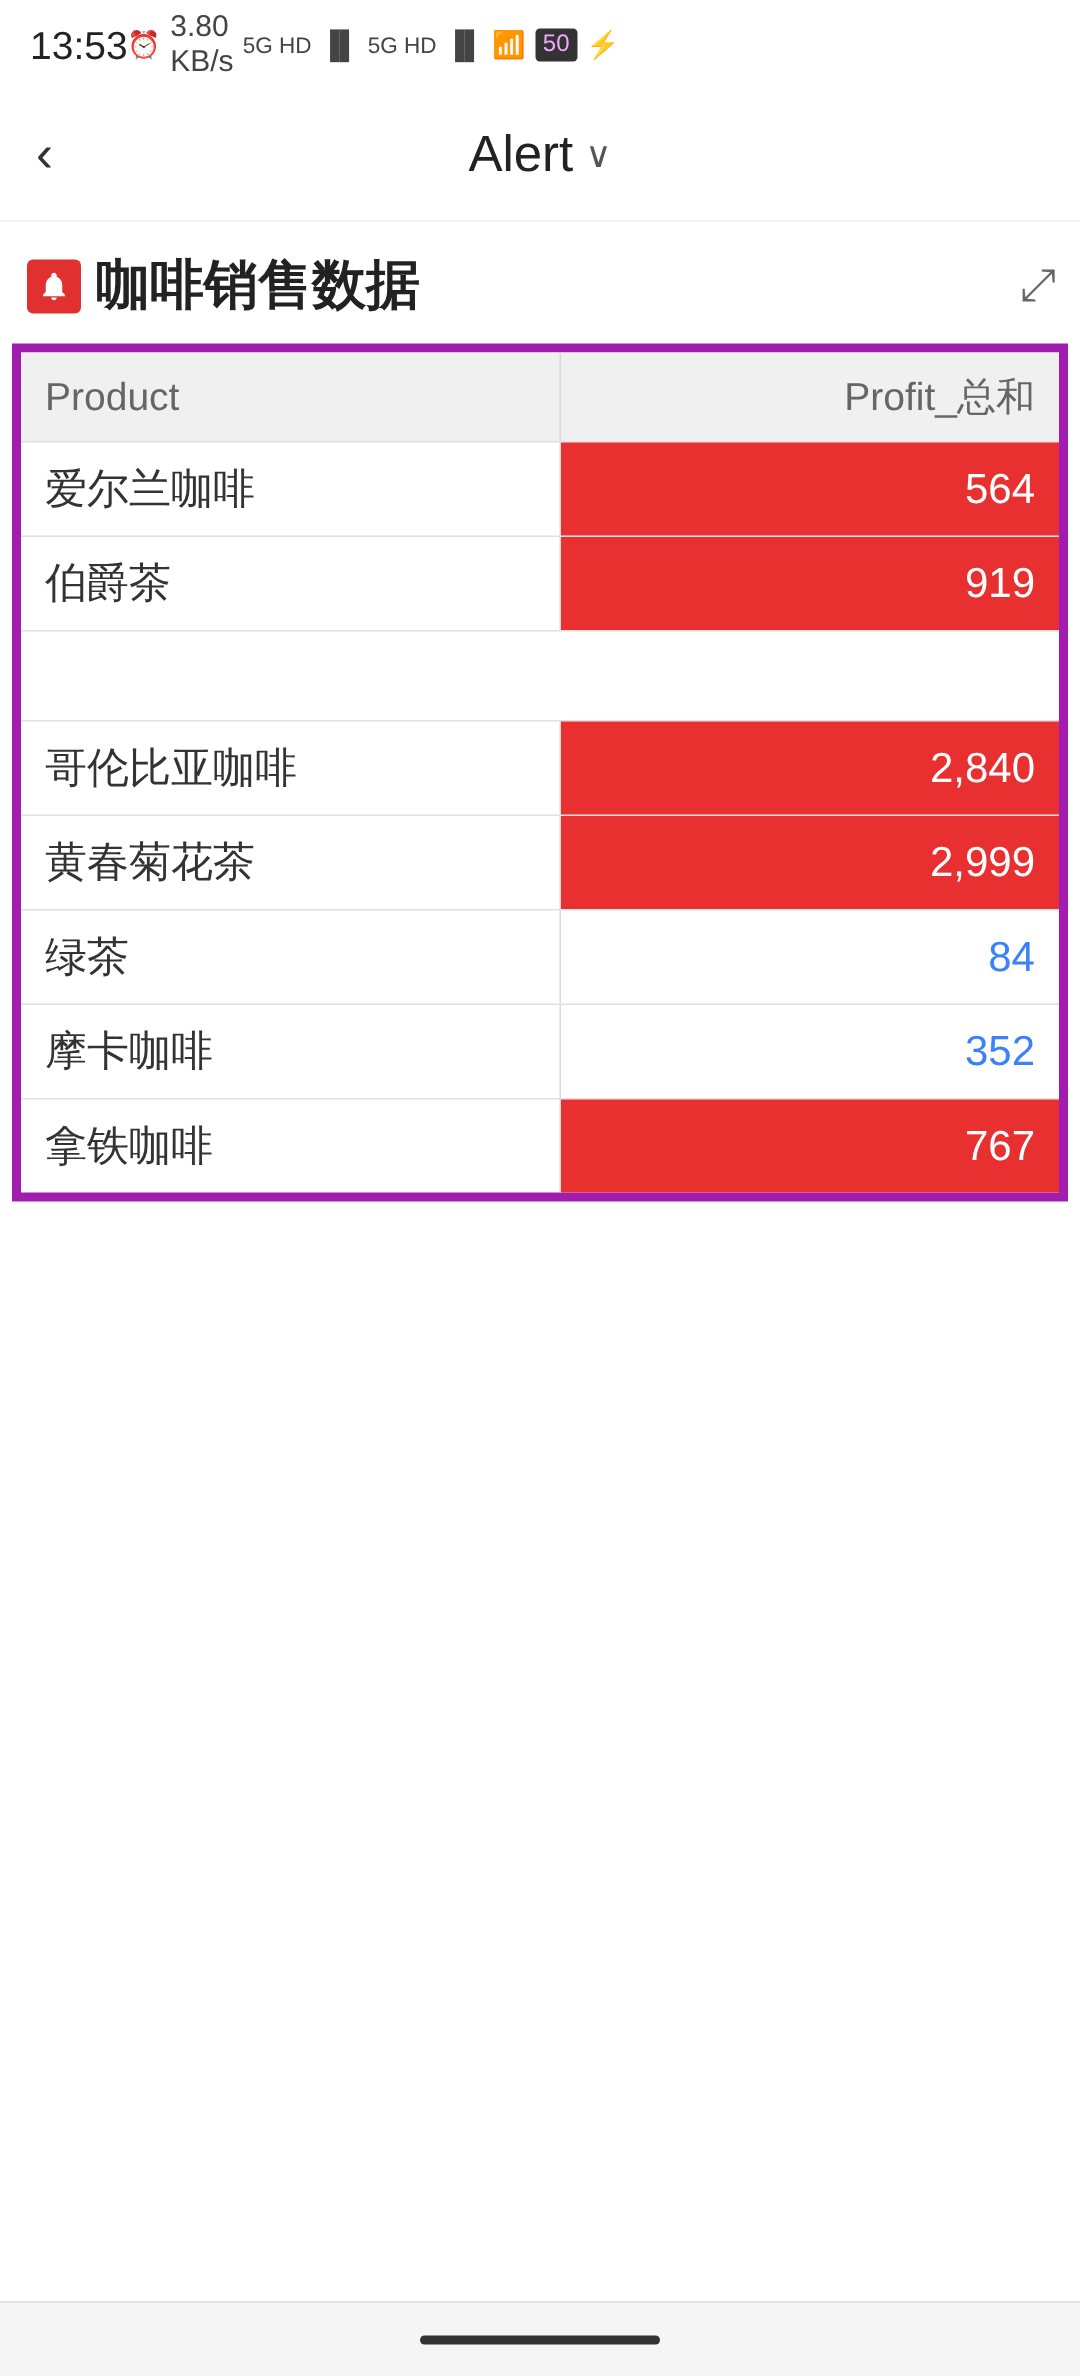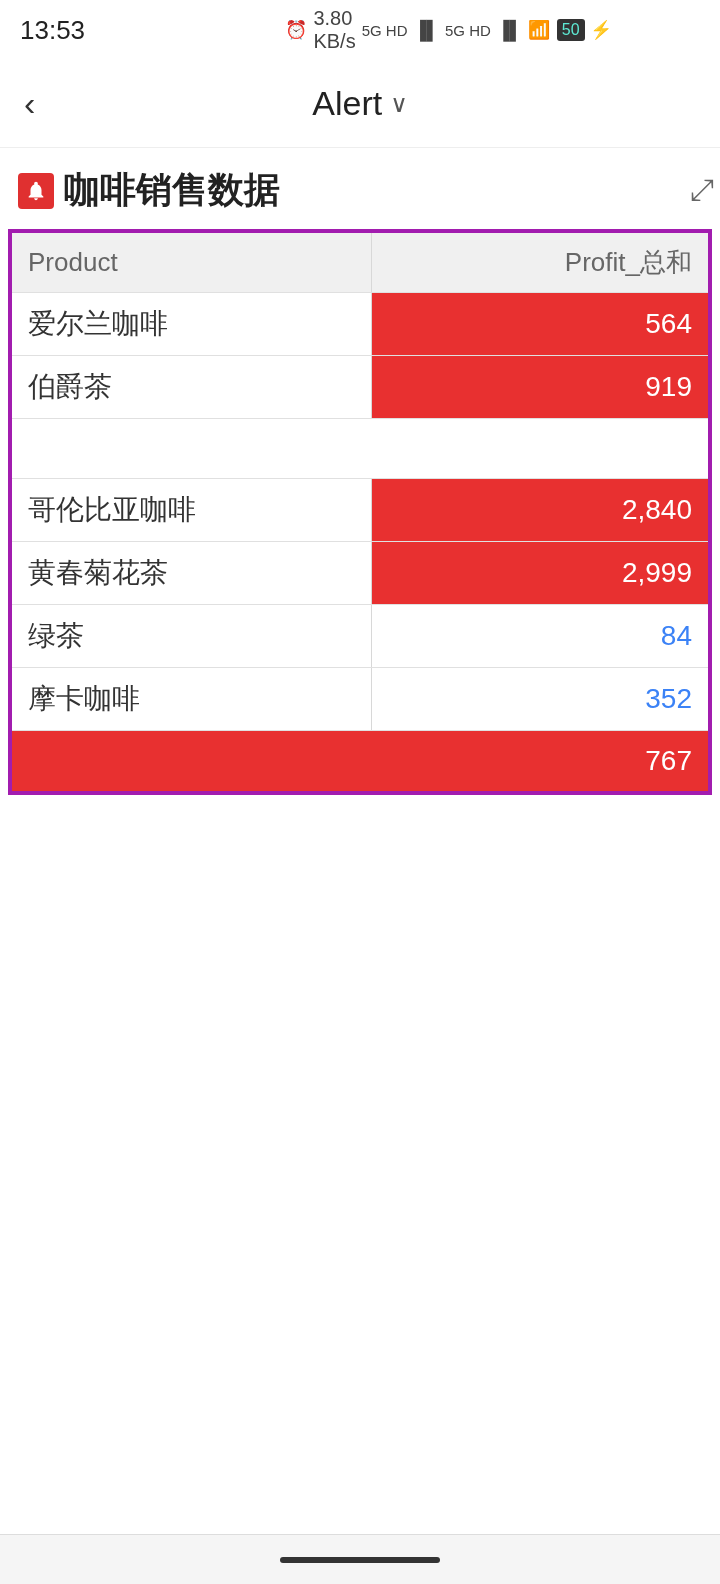--- a/index.html
+++ b/index.html
@@ -12,21 +12,21 @@
       overflow-x: hidden;
     }
 
     
     .status-bar {
       width: 633px;
       height: 60px;
       background: #ffffff;
       display: flex;
       align-items: center;
-      justify-content: space-between;
+      justify-content: flex-start;
       padding: 0 20px;
     }
     .status-time {
       font-size: 26px;
       font-weight: 500;
       color: #222;
     }
     .status-icons {
       display: flex;
       align-items: center;
@@ -73,21 +73,21 @@
     .content {
       padding: 0;
       background: #ffffff;
     }
 
     
     .card-header {
       display: flex;
       align-items: center;
       justify-content: space-between;
-      padding: 18px 6px 14px 18px;
+      padding: 18px 16px 14px 18px;
       background: #ffffff;
     }
     .card-title-wrap {
       display: flex;
       align-items: center;
       gap: 10px;
     }
     .alert-icon {
       width: 36px;
       height: 36px;
@@ -107,21 +107,21 @@
       color: #222;
     }
     .expand-icon {
       font-size: 30px;
       color: #666;
       cursor: pointer;
     }
 
     
     .table-wrap {
-      border: 4px solid #a21caf;
+      border: 6px solid #a21caf;
       margin: 0 8px;
     }
     .table-row {
       display: flex;
       border-bottom: 1px solid #e0e0e0;
       min-height: 60px;
       align-items: stretch;
     }
     .table-row:last-child {
       border-bottom: none;
@@ -191,21 +191,21 @@
 <div class="status-bar">
   <span class="status-time">13:53</span>
   <div class="status-icons">
     <span>⏰</span>
     <span style="font-size:20px;">3.80<br>KB/s</span>
     <span style="font-size:15px;">5G HD</span>
     <span>▐▌</span>
     <span style="font-size:15px;">5G HD</span>
     <span>▐▌</span>
     <span>📶</span>
-    <span style="background:#333;color:#5eead4;padding:2px 5px;border-radius:3px;font-size:16px;">50</span>
+    <span style="background:#333;color:#f0abfc;padding:2px 5px;border-radius:3px;font-size:16px;">50</span>
     <span>⚡</span>
   </div>
 </div>
 
 <div class="nav-bar">
   <span class="nav-back">‹</span>
   <div class="nav-title-wrap">
     <span class="nav-title">Alert</span>
     <span class="nav-chevron">∨</span>
   </div>
@@ -281,20 +281,23 @@
     </div>
         <div class="table-row">
       <div class="col-product">
         <span class="cell-text">摩卡咖啡</span>
       </div>
       <div class="col-profit">
         <span class="profit-text">352</span>
       </div>
     </div>
         <div class="table-row highlight-red">
+      <div class="col-product">
+        <span class="cell-text">拿铁咖啡</span>
+      </div>
       <div class="col-profit">
         <span class="profit-text">767</span>
       </div>
     </div>
       </div>
 
   </div>
 </div>
 
 <div class="bottom-bar">

